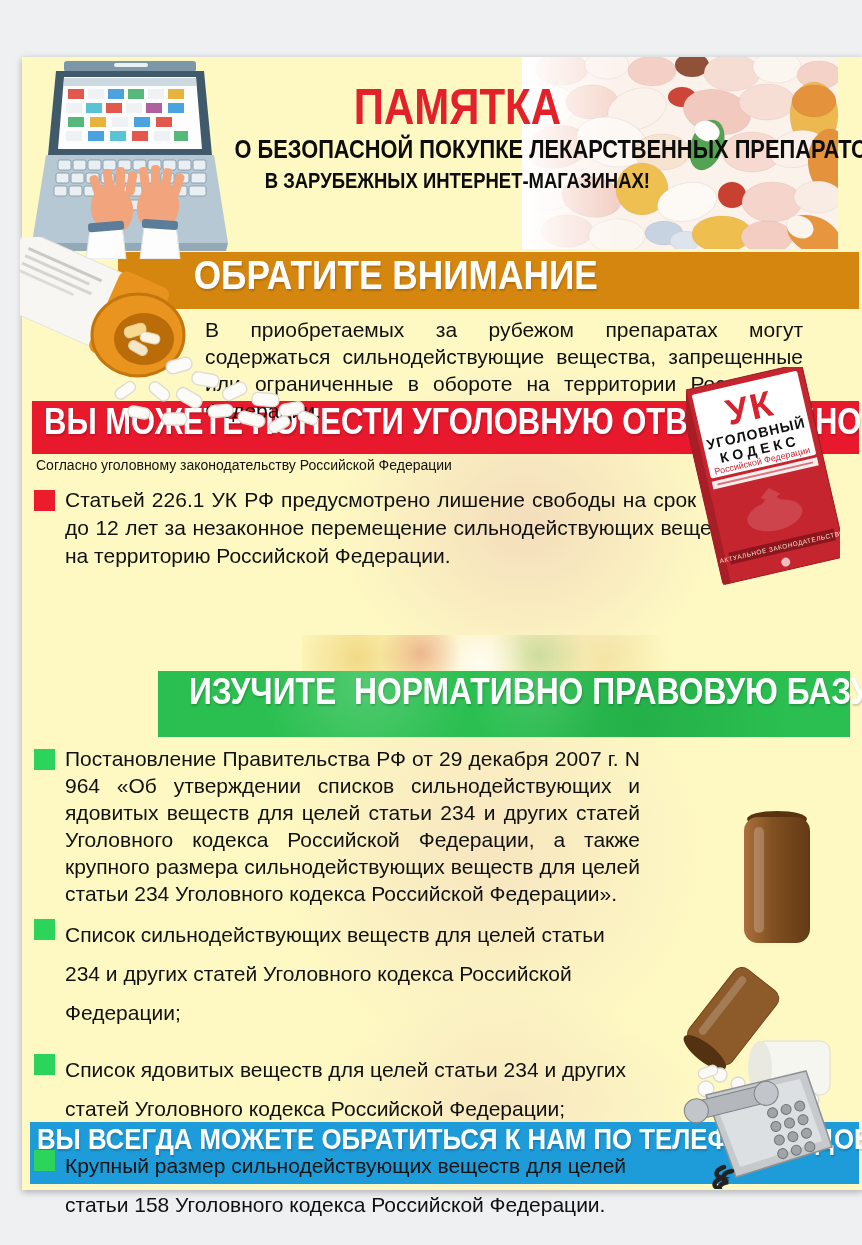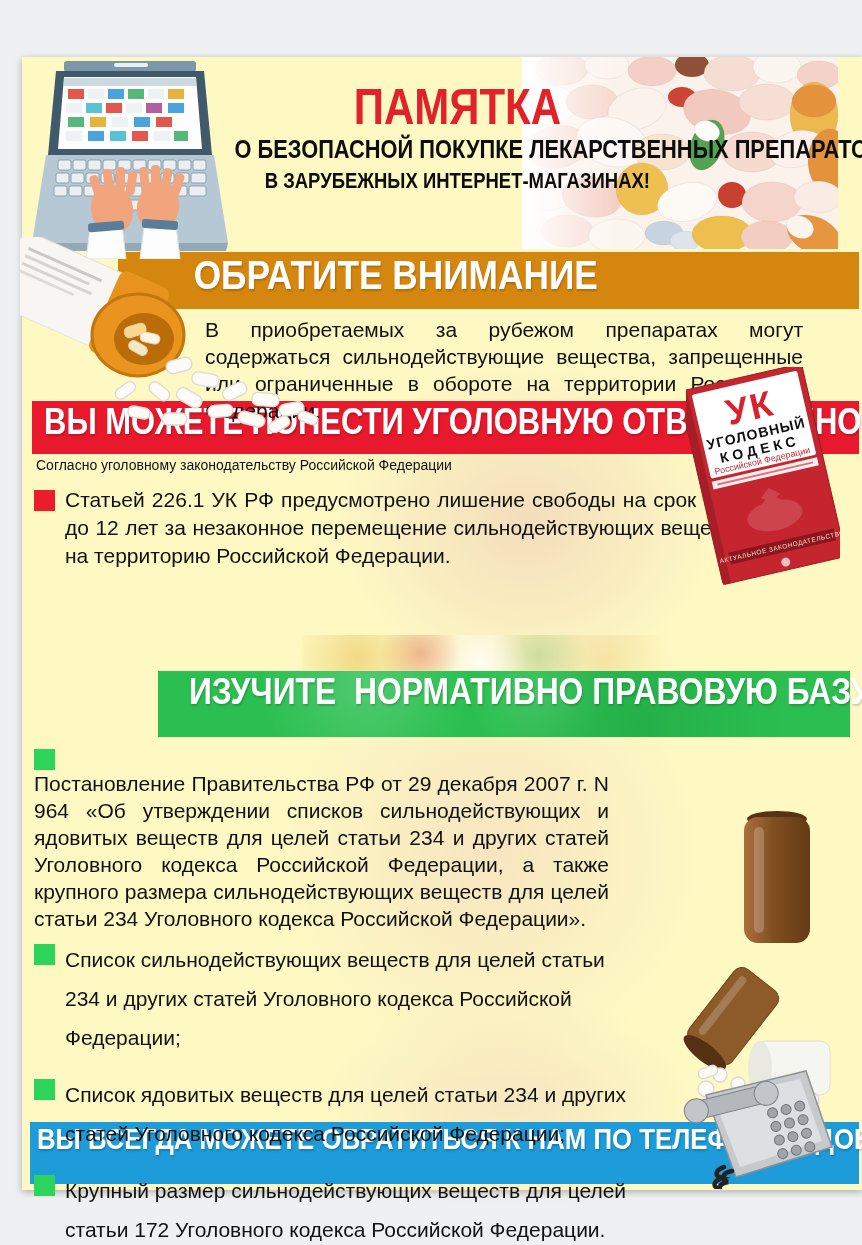--- a/index.html
+++ b/index.html
@@ -59,21 +59,21 @@
   .blist .item{display:flex;margin-bottom:4px;}
   .blist .sq{flex:0 0 21px;width:21px;height:21px;margin:4px 10px 0 0;}
   .red-list{left:12px;top:429px;}
   .red-list .sq{background:var(--bullet_red);}
   .red-list .txt{width:678px;font-size:21px;line-height:28px;text-align:justify;}
   .green-list{left:12px;top:688px;}
   .green-list .sq{background:var(--bullet_green);}
   .green-list .txt{font-size:21px;line-height:39px;}
   .green-list .item1 .txt{width:612px;text-align:justify;line-height:27px;}
   .green-list .item .txt{width:575px;}
-  .green-list .item1{margin-bottom:8px;flex-direction:column;}
+  .green-list .item1{margin-bottom:8px;}
   .green-list .item2{margin-bottom:18px;}
   .green-list .item3{margin-bottom:18px;}
   
   .img{z-index:3;}
   .laptop{left:6px;top:2px;width:206px;height:200px;}
   .pills-photo{left:500px;top:0;width:316px;height:192px;z-index:0;}
   .bottle1{left:-2px;top:180px;width:300px;height:196px;z-index:3;}
   .book{left:664px;top:310px;width:154px;height:220px;z-index:3;}
   .bottle2{left:658px;top:752px;width:158px;height:310px;z-index:0;}
   .phone{left:650px;top:1006px;width:166px;height:126px;z-index:4;}
@@ -343,21 +343,21 @@
     <div class="item item2">
       <div class="sq"></div>
       <div class="txt">Список сильнодействующих веществ для целей статьи 234 и других статей Уголовного кодекса Российской Федерации;</div>
     </div>
     <div class="item item3">
       <div class="sq"></div>
       <div class="txt">Список ядовитых веществ для целей статьи 234 и других статей Уголовного кодекса Российской Федерации;</div>
     </div>
     <div class="item item4">
       <div class="sq"></div>
-      <div class="txt">Крупный размер сильнодействующих веществ для целей статьи 172 Уголовного кодекса Российской Федерации.</div>
+      <div class="txt">Крупный размер сильнодействующих веществ для целей статьи 158 Уголовного кодекса Российской Федерации.</div>
     </div>
   </div>
 
   <svg class="abs img bottle2" viewBox="0 0 158 310" opacity="0.97">
     <defs>
       <linearGradient id="amb" x1="0" y1="0" x2="1" y2="0">
         <stop offset="0" stop-color="#a86c38"></stop>
         <stop offset="0.45" stop-color="#7c4a1c"></stop>
         <stop offset="1" stop-color="#5f3410"></stop>
       </linearGradient>

